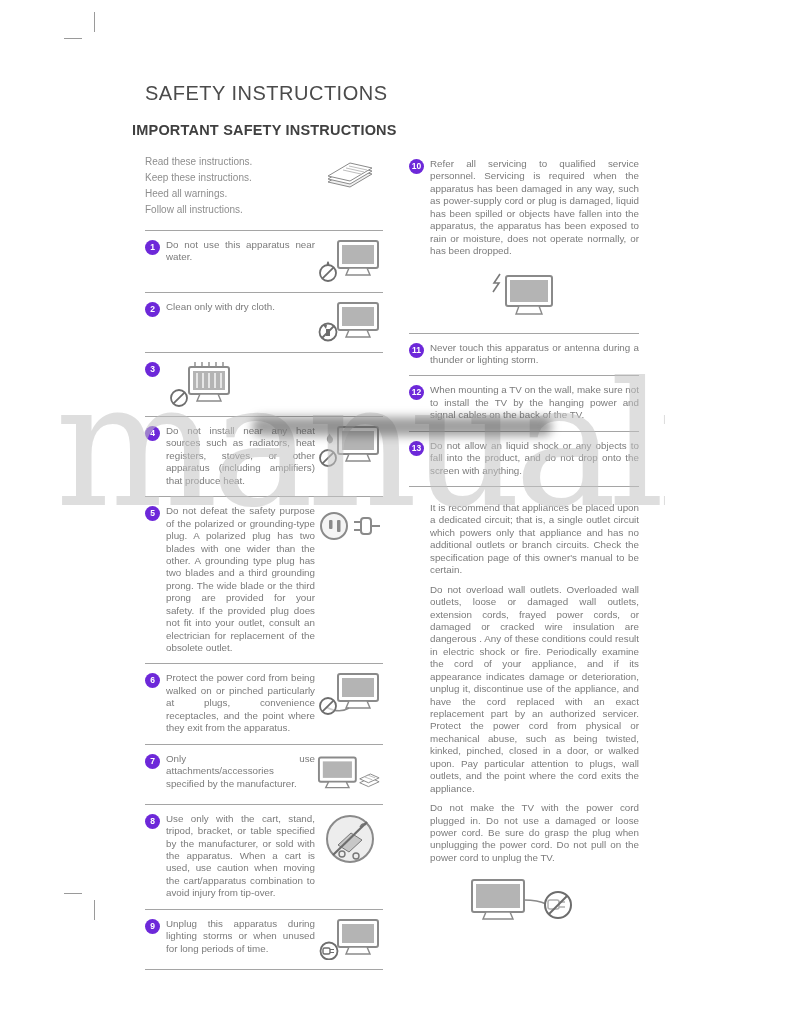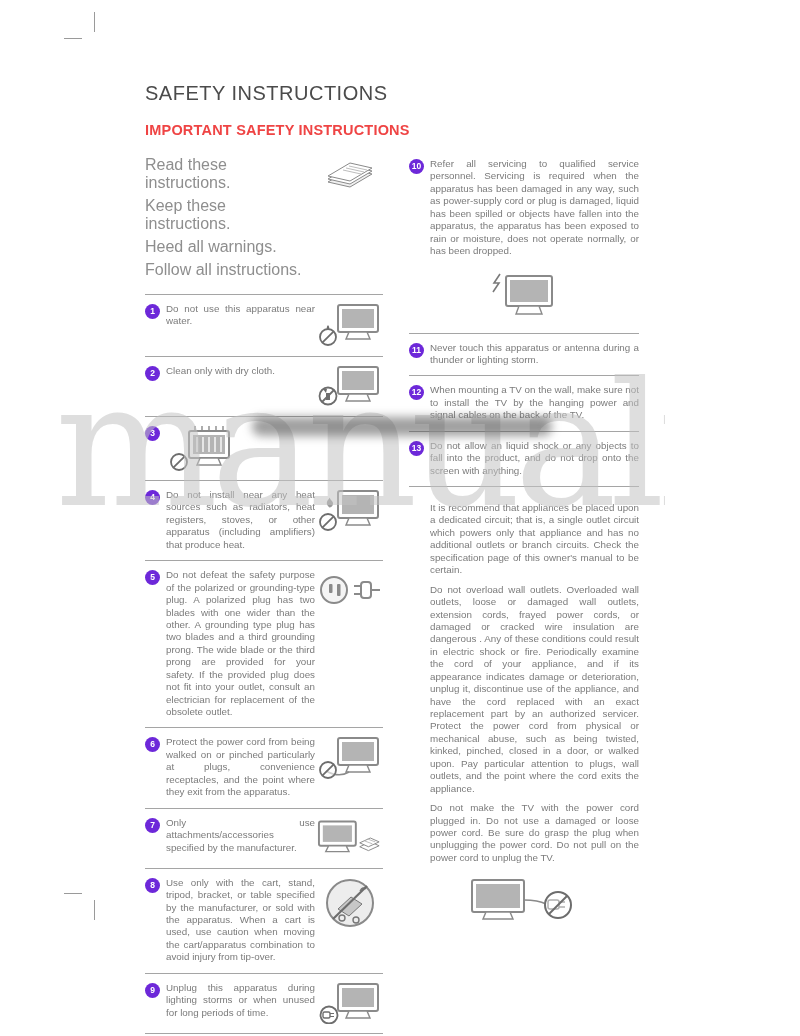--- a/index.html
+++ b/index.html
@@ -7,33 +7,33 @@
   .page {
     position:relative; width:665px; height:1036px; background:#ffffff;
     font-family:"Liberation Sans", sans-serif; overflow:hidden;
   }
   .mark { position:absolute; background:#9a9a9a; }
   .title {
     position:absolute; left:145px; top:82px; font-size:20px; font-weight:400;
     color:#4b4b4b; letter-spacing:0.5px;
   }
   .subtitle {
-    position:absolute; left:145px; top:122px; font-size:14.5px; font-weight:700;
-    color:#ef4444; letter-spacing:0.2px;
+    position:absolute; left:132px; top:122px; font-size:14.5px; font-weight:700;
+    color:#404040; letter-spacing:0.2px;
   }
   .columns {
     position:absolute; left:145px; top:150px; width:522px;
     display:flex; gap:26px; align-items:flex-start;
   }
   .col { display:flex; flex-direction:column; }
   .col-left { width:238px; }
   .col-right { width:230px; }
   .intro { display:flex; align-items:flex-start; padding:6px 0 10px; }
   .intro-lines { flex:1; }
-  .intro-lines p { font-size:16px; color:#8e8e8e; margin-bottom:5px; }
+  .intro-lines p { font-size:10px; color:#8e8e8e; margin-bottom:5px; }
   .item { padding:8px 0 9px; }
   .col-left .item { border-top:1px solid #a5a5a5; }
   .col-left .item.end { border-bottom:1px solid #a5a5a5; }
   .col-right .item + .item { border-top:1px solid #a5a5a5; }
   .row { display:flex; align-items:flex-start; }
   .badge {
     flex:0 0 auto; width:15px; height:15px; border-radius:50%;
     background:#6d28d9; color:#ffffff; font-size:8.5px; font-weight:700;
     line-height:15px; text-align:center; margin-right:6px; margin-top:1px;
   }

